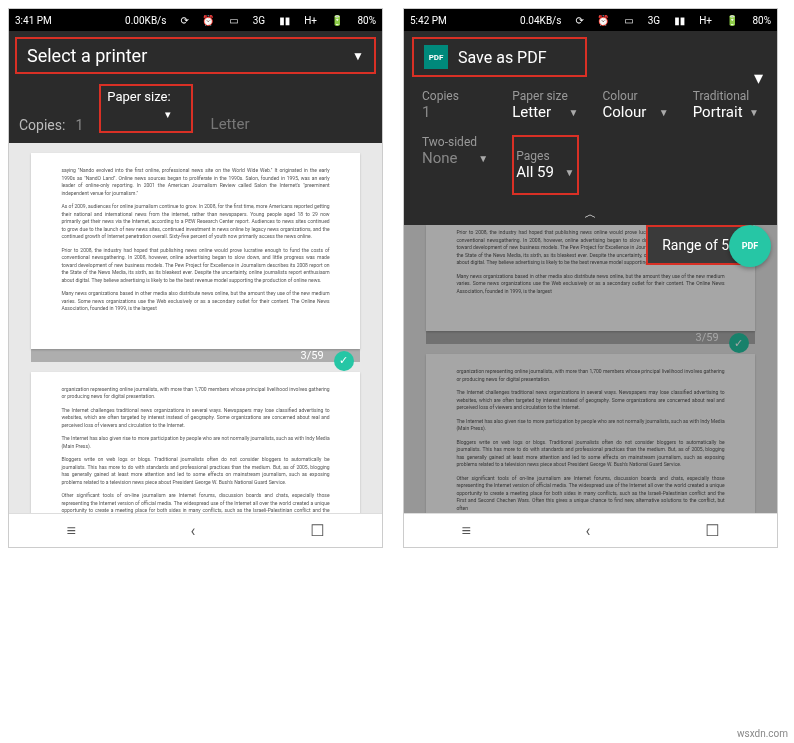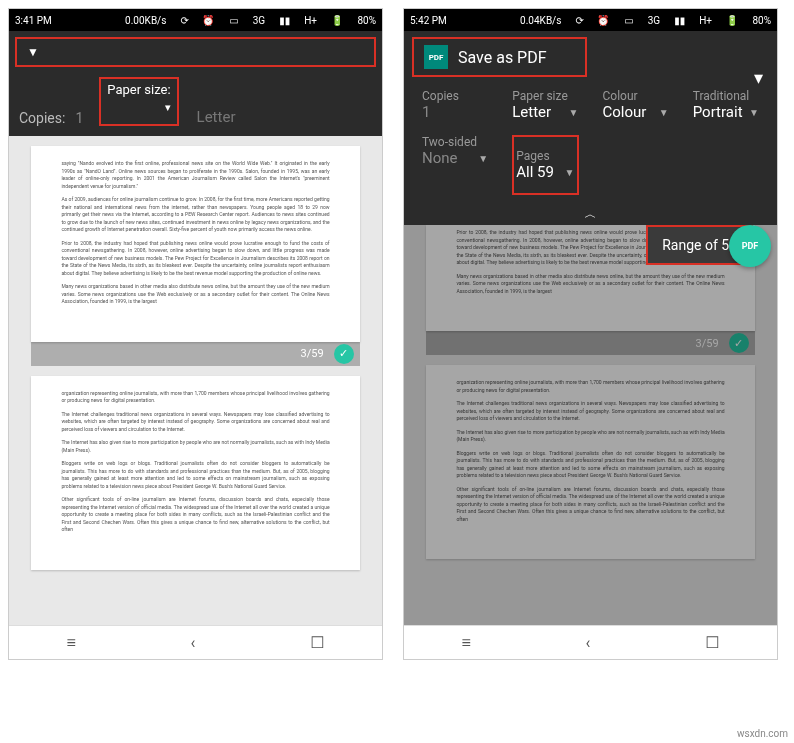--- a/index.html
+++ b/index.html
@@ -8,21 +8,21 @@
     height: 743px;
     background: #fff;
     font-family: -apple-system, Roboto, Arial, sans-serif;
     display: flex;
     gap: 20px;
     padding: 8px;
     position: relative;
   }
   .phone {
     width: 375px;
-    height: 652px;
+    height: 540px;
     border: 1px solid #ccc;
     background: #8b5cf6;
     display: flex;
     flex-direction: column;
     position: relative;
     overflow: hidden;
   }
   .statusbar {
     height: 22px;
     background: #000;
@@ -42,21 +42,21 @@
     justify-content:space-between;
   }
   .printer-label { font-size:18px; }
   .caret { font-size:12px; color:#fff; }
   .settings-row {
     display:flex; align-items:flex-end; gap:10px;
     padding: 4px 10px 10px 10px; font-size:14px; color:#bbb;
   }
   .settings-row .val { color:#888; }
   .papersizebox{
-    border:2px solid #d93025; padding:3px 6px 10px 6px;
+    border:2px solid #d93025; padding:3px 20px 10px 6px;
     display:flex; flex-direction:column; gap:4px; color:#fff;
   }
   .papersizebox .lab{ font-size:13px;}
   .papersizebox .car{ align-self:flex-end; font-size:11px;}
   .preview-area { flex:1; background:#e8e8e8; display:flex; flex-direction:column; align-items:center; padding:0; overflow:hidden;}
   .page {
     width:88%; background:#fff; margin-top:10px;
     font-size:5px; color:#555; padding:14px 30px 30px 30px;
     line-height:1.5;
     box-shadow:0 1px 2px rgba(0,0,0,.2);
@@ -140,20 +140,21 @@
       <span class="sb-icon">▭</span>
       <span>3G</span>
       <span class="sb-icon">▮▮</span>
       <span>H+</span>
       <span class="sb-icon">🔋</span>
       <span>80%</span>
     </span>
   </div>
   <div class="printbar" style="position:relative;">
     <div class="printer-row">
+      <span class="printer-label">Select a printer</span>
       <span class="caret">▼</span>
     </div>
     <div class="settings-row">
       <span>Copies:</span>
       <span class="val">1</span>
       <div class="papersizebox" style="margin-left:6px;">
         <span class="lab">Paper size:</span>
         <span class="car">▾</span>
       </div>
       <span class="paper-letter">Letter</span>

